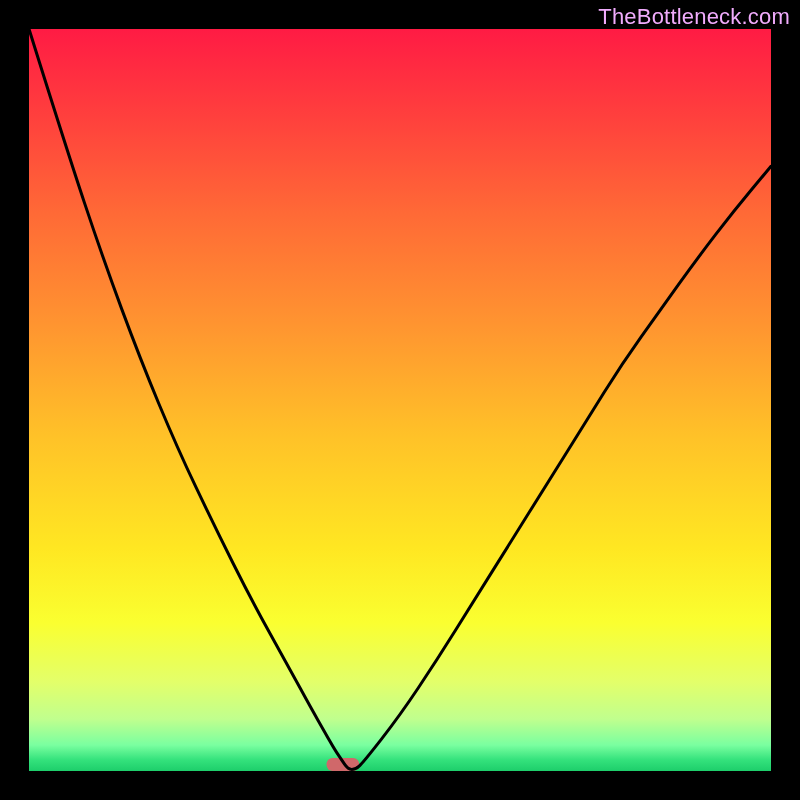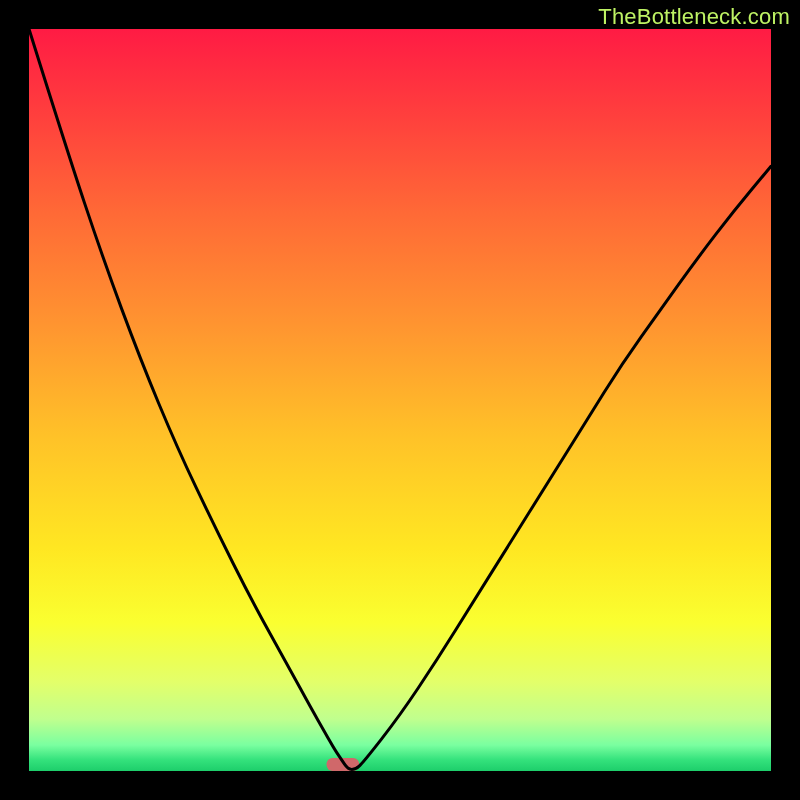--- a/index.html
+++ b/index.html
@@ -18,21 +18,21 @@
   }
   svg {
     display: block;
   }
   .watermark {
     position: absolute;
     top: 4px;
     right: 10px;
     font-family: Arial, Helvetica, sans-serif;
     font-size: 22px;
-    color: #bef264;
+    color: #f0abfc;
     font-weight: 500;
     letter-spacing: 0.2px;
   }
 </style>
 </head>
 <body>
 <div class="wrapper">
 
 <svg id="chart-svg" width="800" height="800" viewBox="0 0 800 800">
   <defs>

